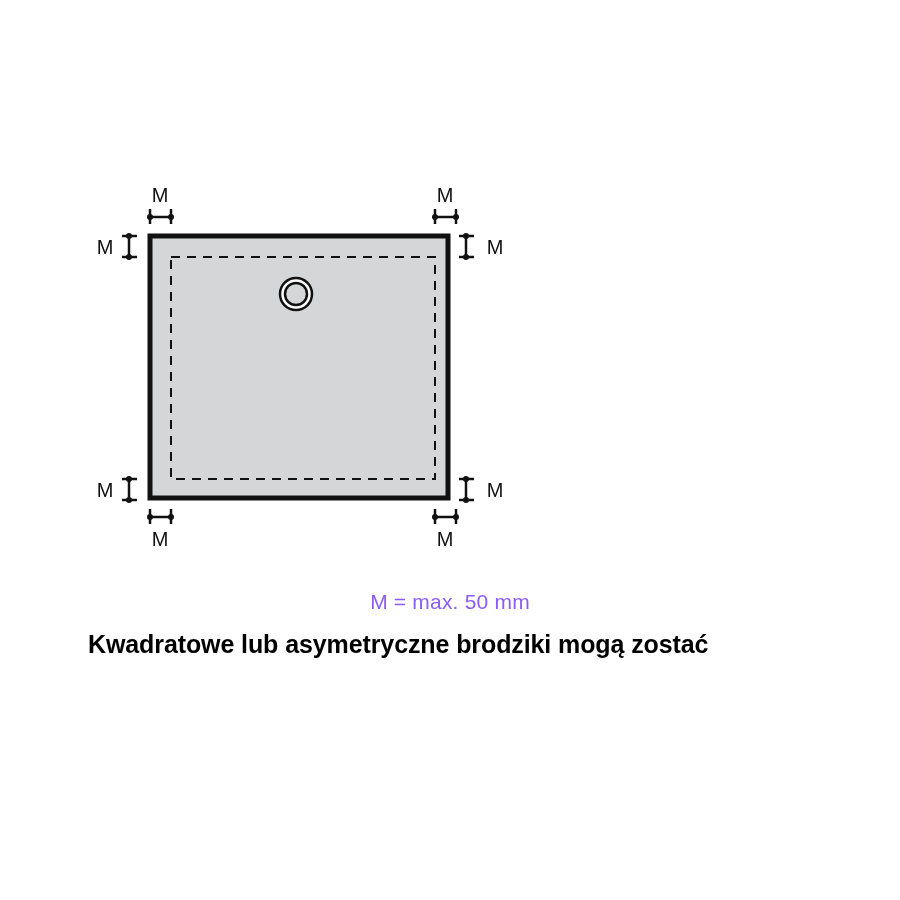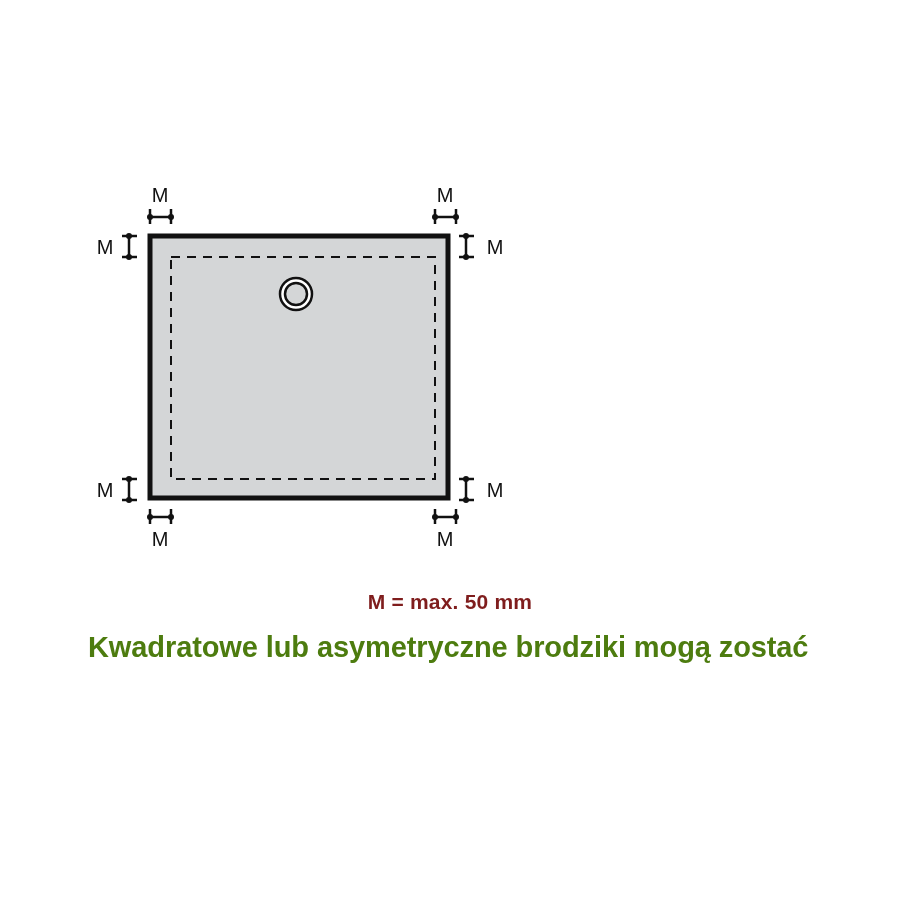--- a/index.html
+++ b/index.html
@@ -31,37 +31,37 @@
   }
   .caption-block {
     position: absolute;
     left: 0;
     top: 590px;
     width: 900px;
     text-align: center;
   }
   .legend-line {
     font-size: 21px;
-    font-weight: 700;
+    font-weight: 400;
     letter-spacing: 0.2px;
-    color: #7f1d1d;
+    color: #8b5cf6;
     margin: 0 0 14px 0;
   }
   .desc-block {
     position: absolute;
     left: 88px;
     top: 628px;
     width: 740px;
     text-align: left;
   }
   .desc-line {
-    font-size: 29px;
+    font-size: 25px;
     font-weight: bold;
     line-height: 1.32;
-    color: #4d7c0f;
+    color: #000000;
     letter-spacing: -0.1px;
   }
   .m-label {
     font-size: 20px;
     font-weight: 400;
     fill: #111111;
     font-family: "Liberation Sans", sans-serif;
   }
 </style>
 </head>

